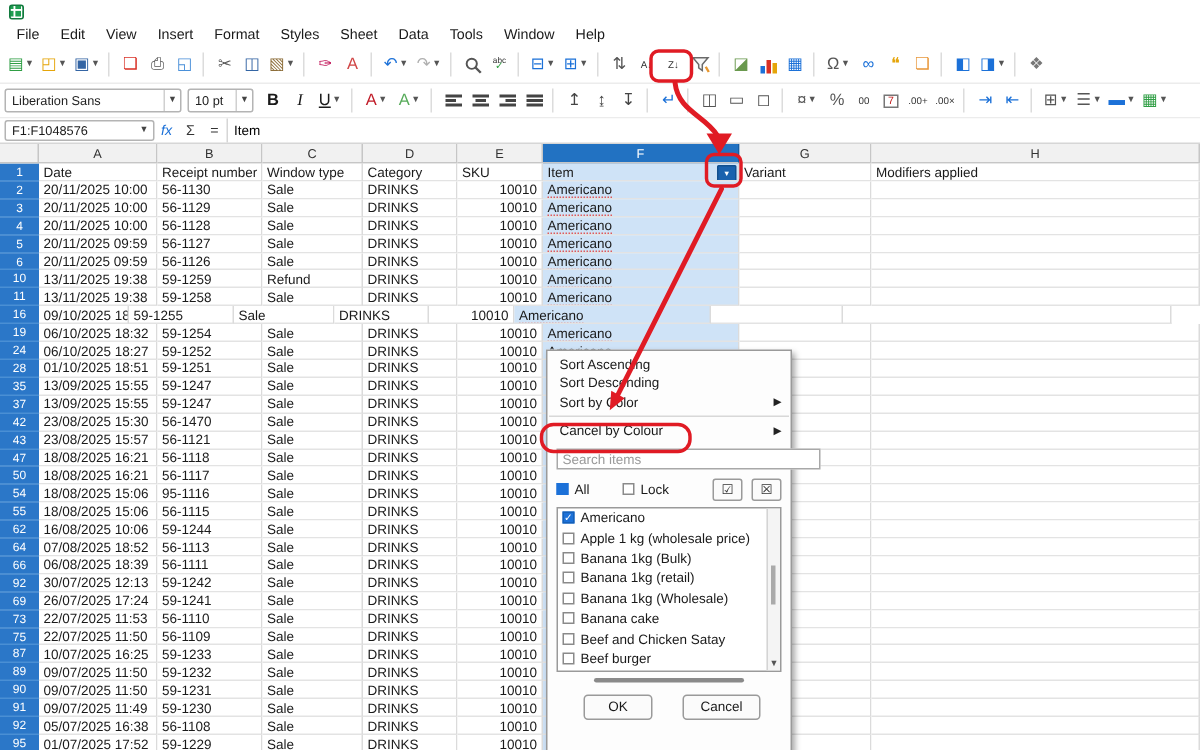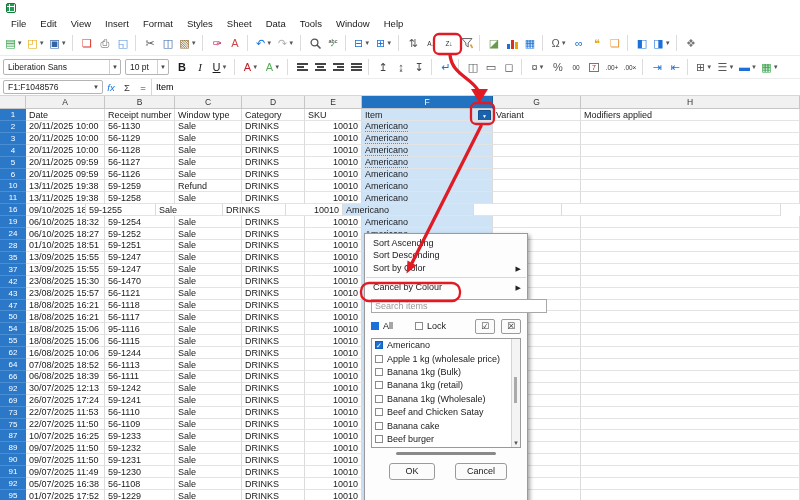--- a/index.html
+++ b/index.html
@@ -791,25 +791,25 @@
         <div class="pli">
           <span class="cb"></span>
           <span>Banana 1kg (retail)</span>
         </div>
         <div class="pli">
           <span class="cb"></span>
           <span>Banana 1kg (Wholesale)</span>
         </div>
         <div class="pli">
           <span class="cb"></span>
-          <span>Beef and Chicken Satay</span>
+          <span>Banana cake</span>
         </div>
         <div class="pli">
           <span class="cb"></span>
-          <span>Banana cake</span>
+          <span>Beef and Chicken Satay</span>
         </div>
         <div class="pli">
           <span class="cb"></span>
           <span>Beef burger</span>
         </div>
         <div class="vscroll">
         <span class="vthumb"></span>
         <span class="varr">▼</span>
       </div>
     </div>

